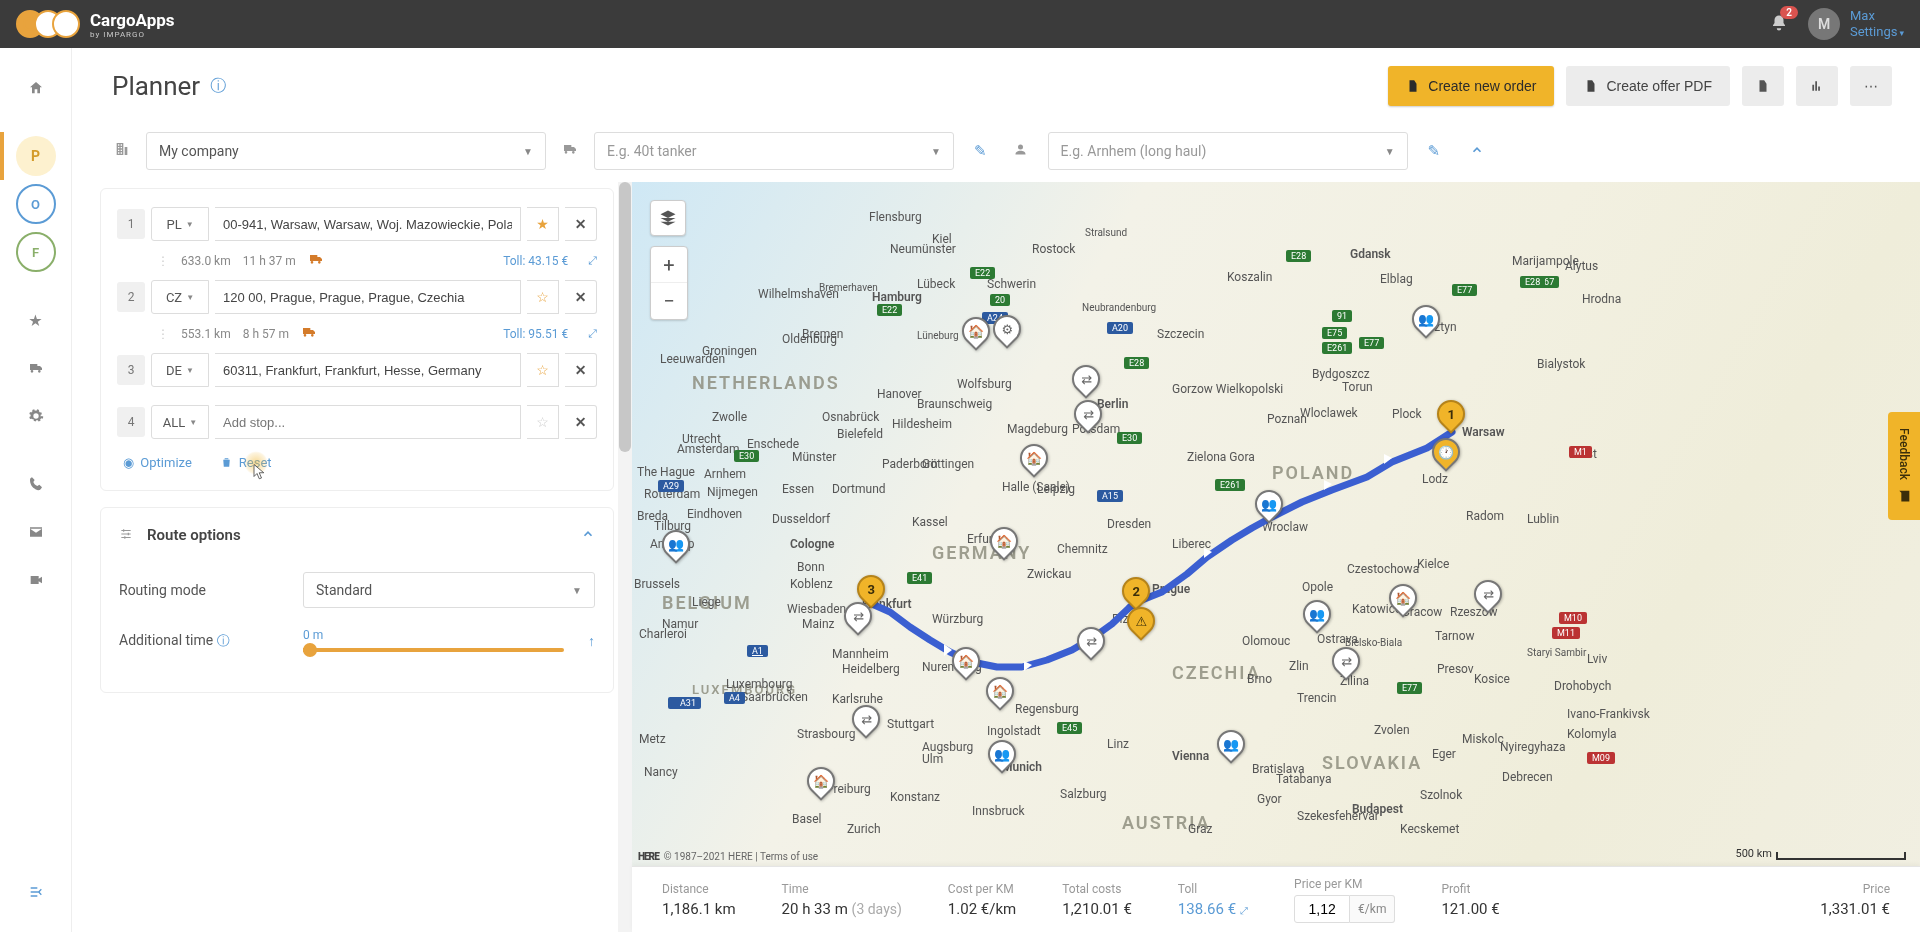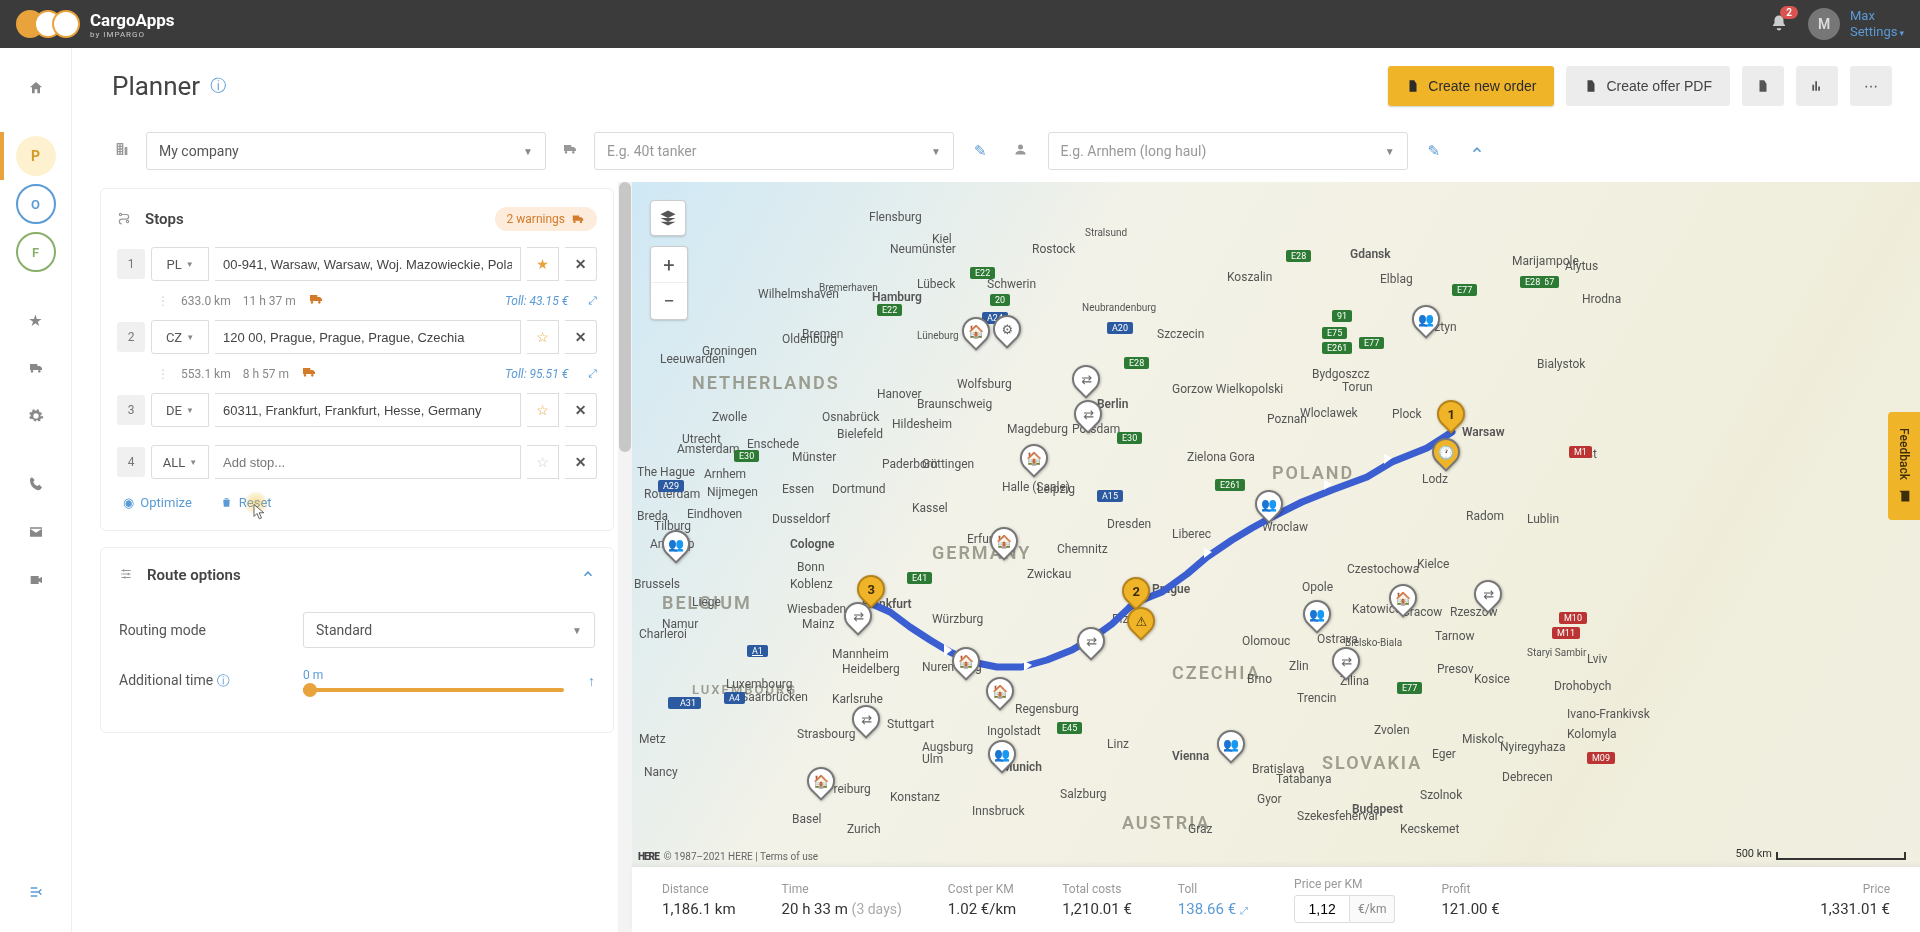--- a/index.html
+++ b/index.html
@@ -77,21 +77,21 @@
   .country-sel { width:58px; height:34px; border:1px solid #ddd; border-radius:3px 0 0 3px; display:flex; align-items:center; justify-content:center; gap:4px; font-size:13px; color:#555; cursor:pointer; background:#fff;}
   .country-sel .caret{font-size:8px; color:#888;}
   .addr-input { flex:1; height:34px; border:1px solid #ddd; border-left:0; border-radius:0; padding:0 8px; font-size:13px; color:#444; background:#fff; outline:none;}
   .star-btn { width:32px; height:34px; border:1px solid #ddd; border-left:0; display:flex; align-items:center; justify-content:center; color:#e8a33d; cursor:pointer; background:#fff;}
   .star-btn.gray{color:#ccc;}
   .del-btn { width:32px; height:34px; border:1px solid #ddd; border-left:0; border-radius:0 3px 3px 0; display:flex; align-items:center; justify-content:center; color:#555; cursor:pointer; font-weight:700; background:#fff;}
   
   .leg-row { display:flex; align-items:center; font-size:12px; color:#888; padding: 8px 0 10px 40px; gap:12px;}
   .leg-row .dots { color:#ccc;}
   .leg-row .truck-ico { color:#d47b2a;}
-  .toll-link { margin-left:auto; color:#5b9bd5; cursor:pointer;font-style:italic;}
+  .toll-link { margin-left:auto; color:#5b9bd5; cursor:pointer;}
   .expand-ico { color:#5b9bd5; margin-left:8px; cursor:pointer; font-size:11px;}
   
   .action-links { display:flex; gap:28px; padding:14px 0 0 6px; font-size:13px;}
   .action-link { color:#5b9bd5; cursor:pointer; display:flex; align-items:center; gap:6px;}
   
   .route-options-card { background:#fff; border:1px solid #eee; border-radius:6px; margin:6px 18px 16px 0; padding:18px 18px;}
   .ro-header { display:flex; align-items:center; cursor:pointer;}
   .ro-header .ico{color:#999; margin-right:14px;}
   .ro-header h3{font-size:15px; font-weight:600; color:#444;}
   .ro-header .chev { margin-left:auto; color:#5b9bd5; font-size:14px;}
@@ -298,34 +298,20 @@
   </div>
 
   <div class="body">
 
     <div class="left-panel">
       <div class="left-scroll-track">
           <div class="left-scroll-thumb"></div>
         </div>
 
       <div class="card">
-        <div class="card-header">
-          <span class="ico"><svg class="svg-ico" viewBox="0 0 24 24" fill="none" stroke="currentColor" stroke-width="2">
-                <circle cx="6" cy="6" r="2"></circle>
-                <circle cx="18" cy="18" r="2"></circle>
-                <path d="M8 6h8a4 4 0 0 1 0 8H8a4 4 0 0 0 0 8"></path>
-              </svg></span>
-          <h3>Stops</h3>
-          <div class="warn-badge">
-            <span>2 warnings</span>
-            <svg class="svg-ico" style="width:14px;height:14px;color:#d47b2a" viewBox="0 0 24 24" fill="currentColor">
-                <path d="M3 6h11v9H3zM14 9h4l3 3v3h-7zM6 19a2 2 0 1 0 0-4 2 2 0 0 0 0 4zm11 0a2 2 0 1 0 0-4 2 2 0 0 0 0 4z"></path>
-              </svg>
-          </div>
-        </div>
 
         <div class="stop-row">
           <div class="stop-num">1</div>
           <div class="country-sel">
               <span>PL</span>
               <span class="caret">▼</span>
             </div>
           <input class="addr-input" value="00-941, Warsaw, Warsaw, Woj. Mazowieckie, Poland" style="">
           <div class="star-btn">★</div>
           <div class="del-btn">✕</div>
@@ -523,36 +509,36 @@
         <div class="city-label" style="left:800px; top:565px;">Eger</div>
         <div class="city-label" style="left:625px; top:610px;">Gyor</div>
         <div class="city-label" style="left:644px; top:590px;">Tatabanya</div>
         <div class="city-label" style="left:935px; top:525px;">Ivano-Frankivsk</div>
         <div class="city-label" style="left:935px; top:545px;">Kolomyla</div>
         <div class="city-label" style="left:922px; top:497px;">Drohobych</div>
         <div class="city-label" style="left:895px; top:465px;font-size:10px;">Staryi Sambir</div>
         <div class="city-label" style="left:803px; top:447px;">Tarnow</div>
         <div class="city-label" style="left:713px; top:455px; font-size:10px;">Bielsko-Biala</div>
         <div class="city-label" style="left:480px; top:430px;">Plzen</div>
-        <div class="city-label" style="left:540px; top:345px;">Liberec</div>
+        <div class="city-label" style="left:540px; top:355px;">Liberec</div>
         <div class="city-label" style="left:610px; top:452px;">Olomouc</div>
         <div class="city-label" style="left:657px; top:477px;">Zlin</div>
         <div class="city-label" style="left:165px; top:545px;">Strasbourg</div>
         <div class="city-label" style="left:7px; top:550px;">Metz</div>
         <div class="city-label" style="left:12px; top:583px;">Nancy</div>
         <div class="city-label" style="left:195px; top:600px;">Freiburg</div>
         <div class="city-label" style="left:160px; top:630px;">Basel</div>
         <div class="city-label" style="left:94px; top:495px;">Luxembourg</div>
         <div class="city-label" style="left:109px; top:508px;">Saarbrücken</div>
         <div class="city-label" style="left:170px; top:435px;">Mainz</div>
         <div class="city-label" style="left:158px; top:395px;">Koblenz</div>
         <div class="city-label" style="left:210px; top:480px;">Heidelberg</div>
         <div class="city-label" style="left:300px; top:430px;">Würzburg</div>
         <div class="city-label" style="left:335px; top:350px;">Erfurt</div>
-        <div class="city-label" style="left:280px; top:319px;">Kassel</div>
+        <div class="city-label" style="left:280px; top:333px;">Kassel</div>
         <div class="city-label" style="left:290px; top:275px;">Göttingen</div>
         <div class="city-label" style="left:250px; top:275px;">Paderborn</div>
         <div class="city-label" style="left:190px; top:228px;">Osnabrück</div>
         <div class="city-label" style="left:160px; top:268px;">Münster</div>
         <div class="city-label" style="left:395px; top:385px;">Zwickau</div>
         <div class="city-label" style="left:383px; top:520px;">Regensburg</div>
         <div class="city-label" style="left:355px; top:542px;">Ingolstadt</div>
         <div class="city-label" style="left:290px; top:570px;">Ulm</div>
         <div class="city-label" style="left:258px; top:608px;">Konstanz</div>
         <div class="city-label" style="left:340px; top:622px;">Innsbruck</div>

